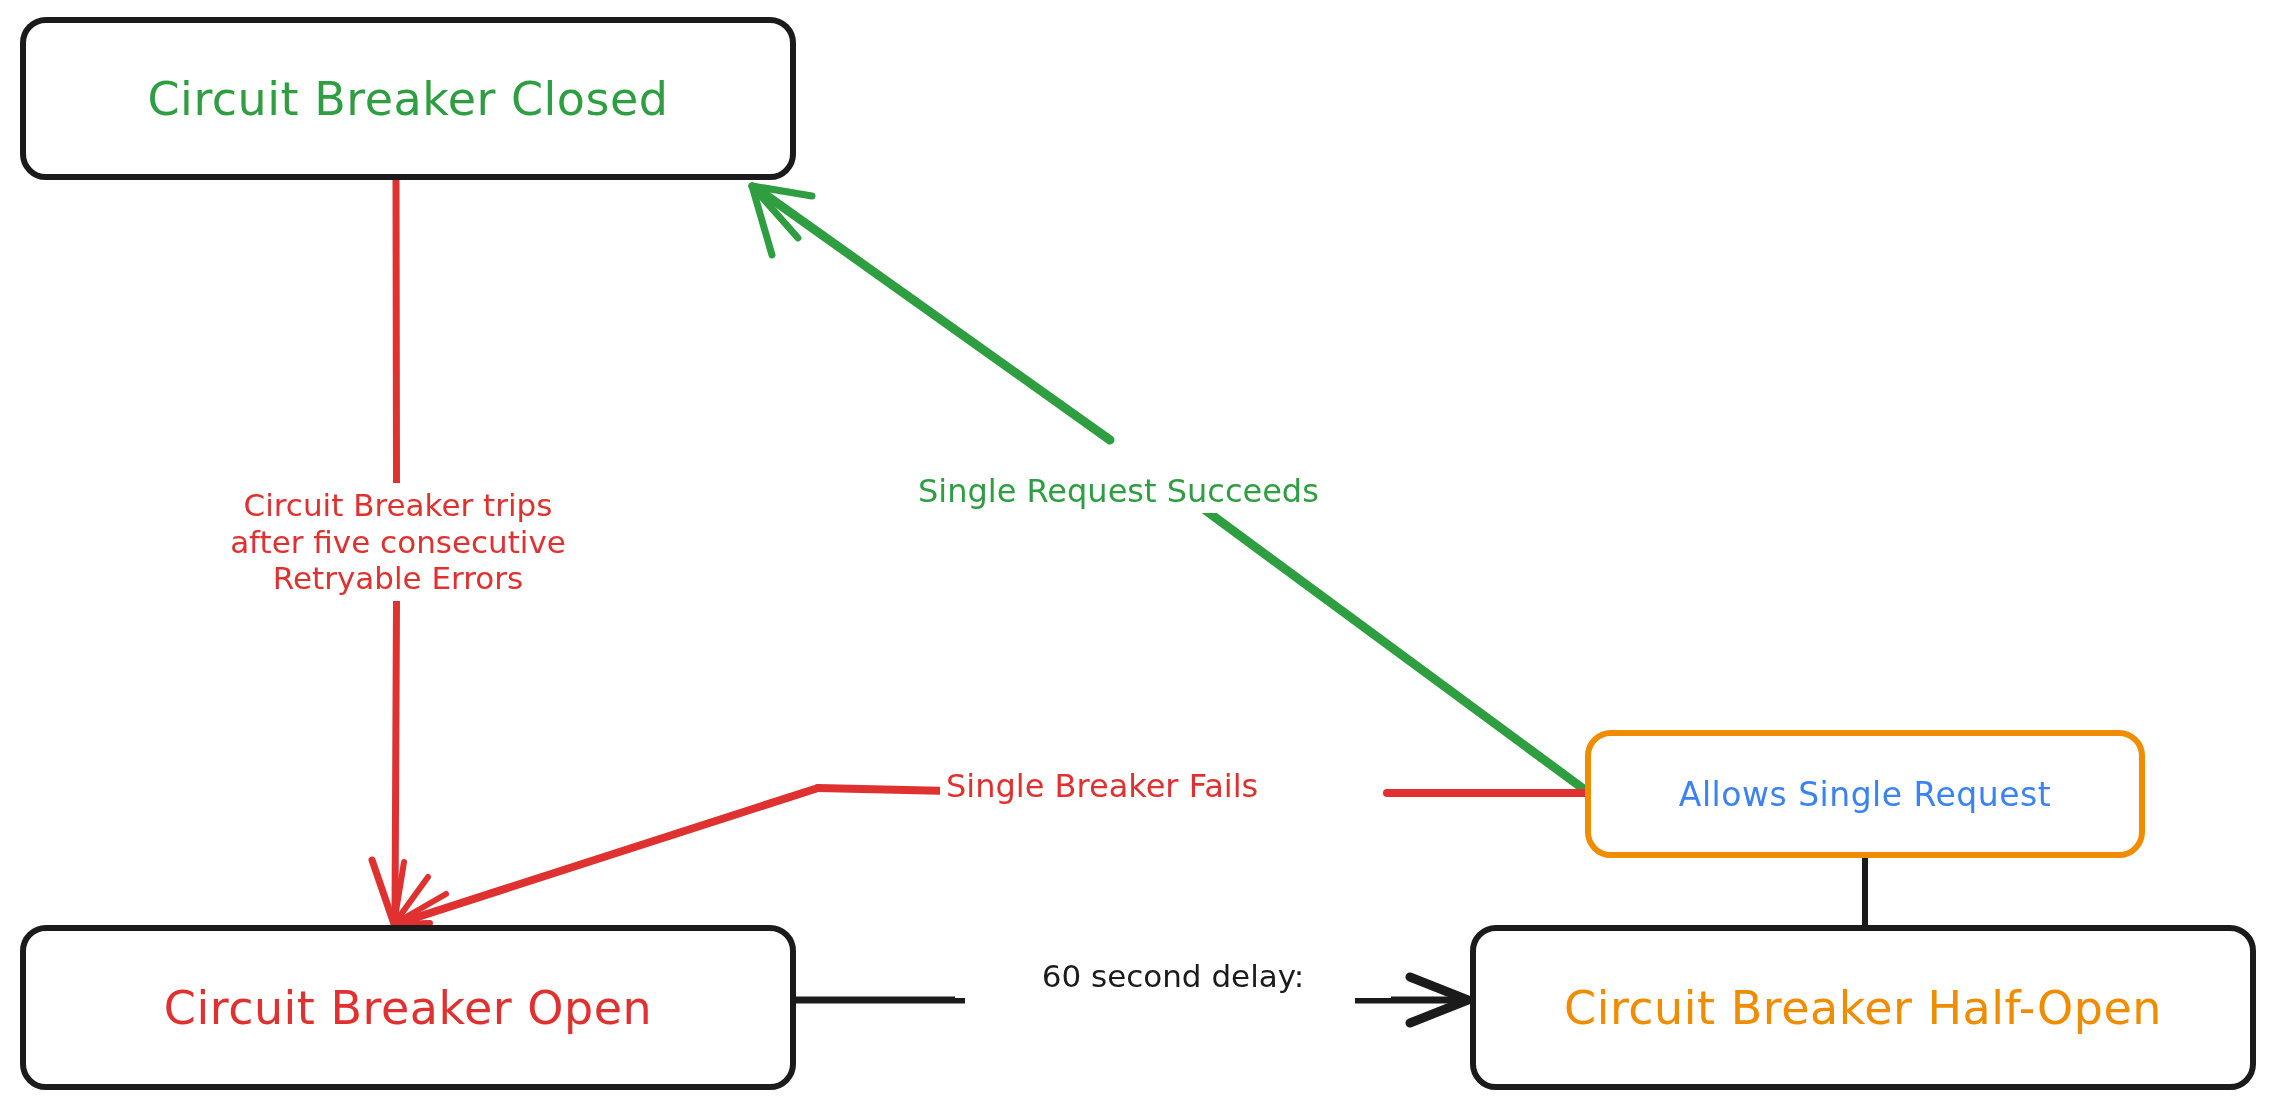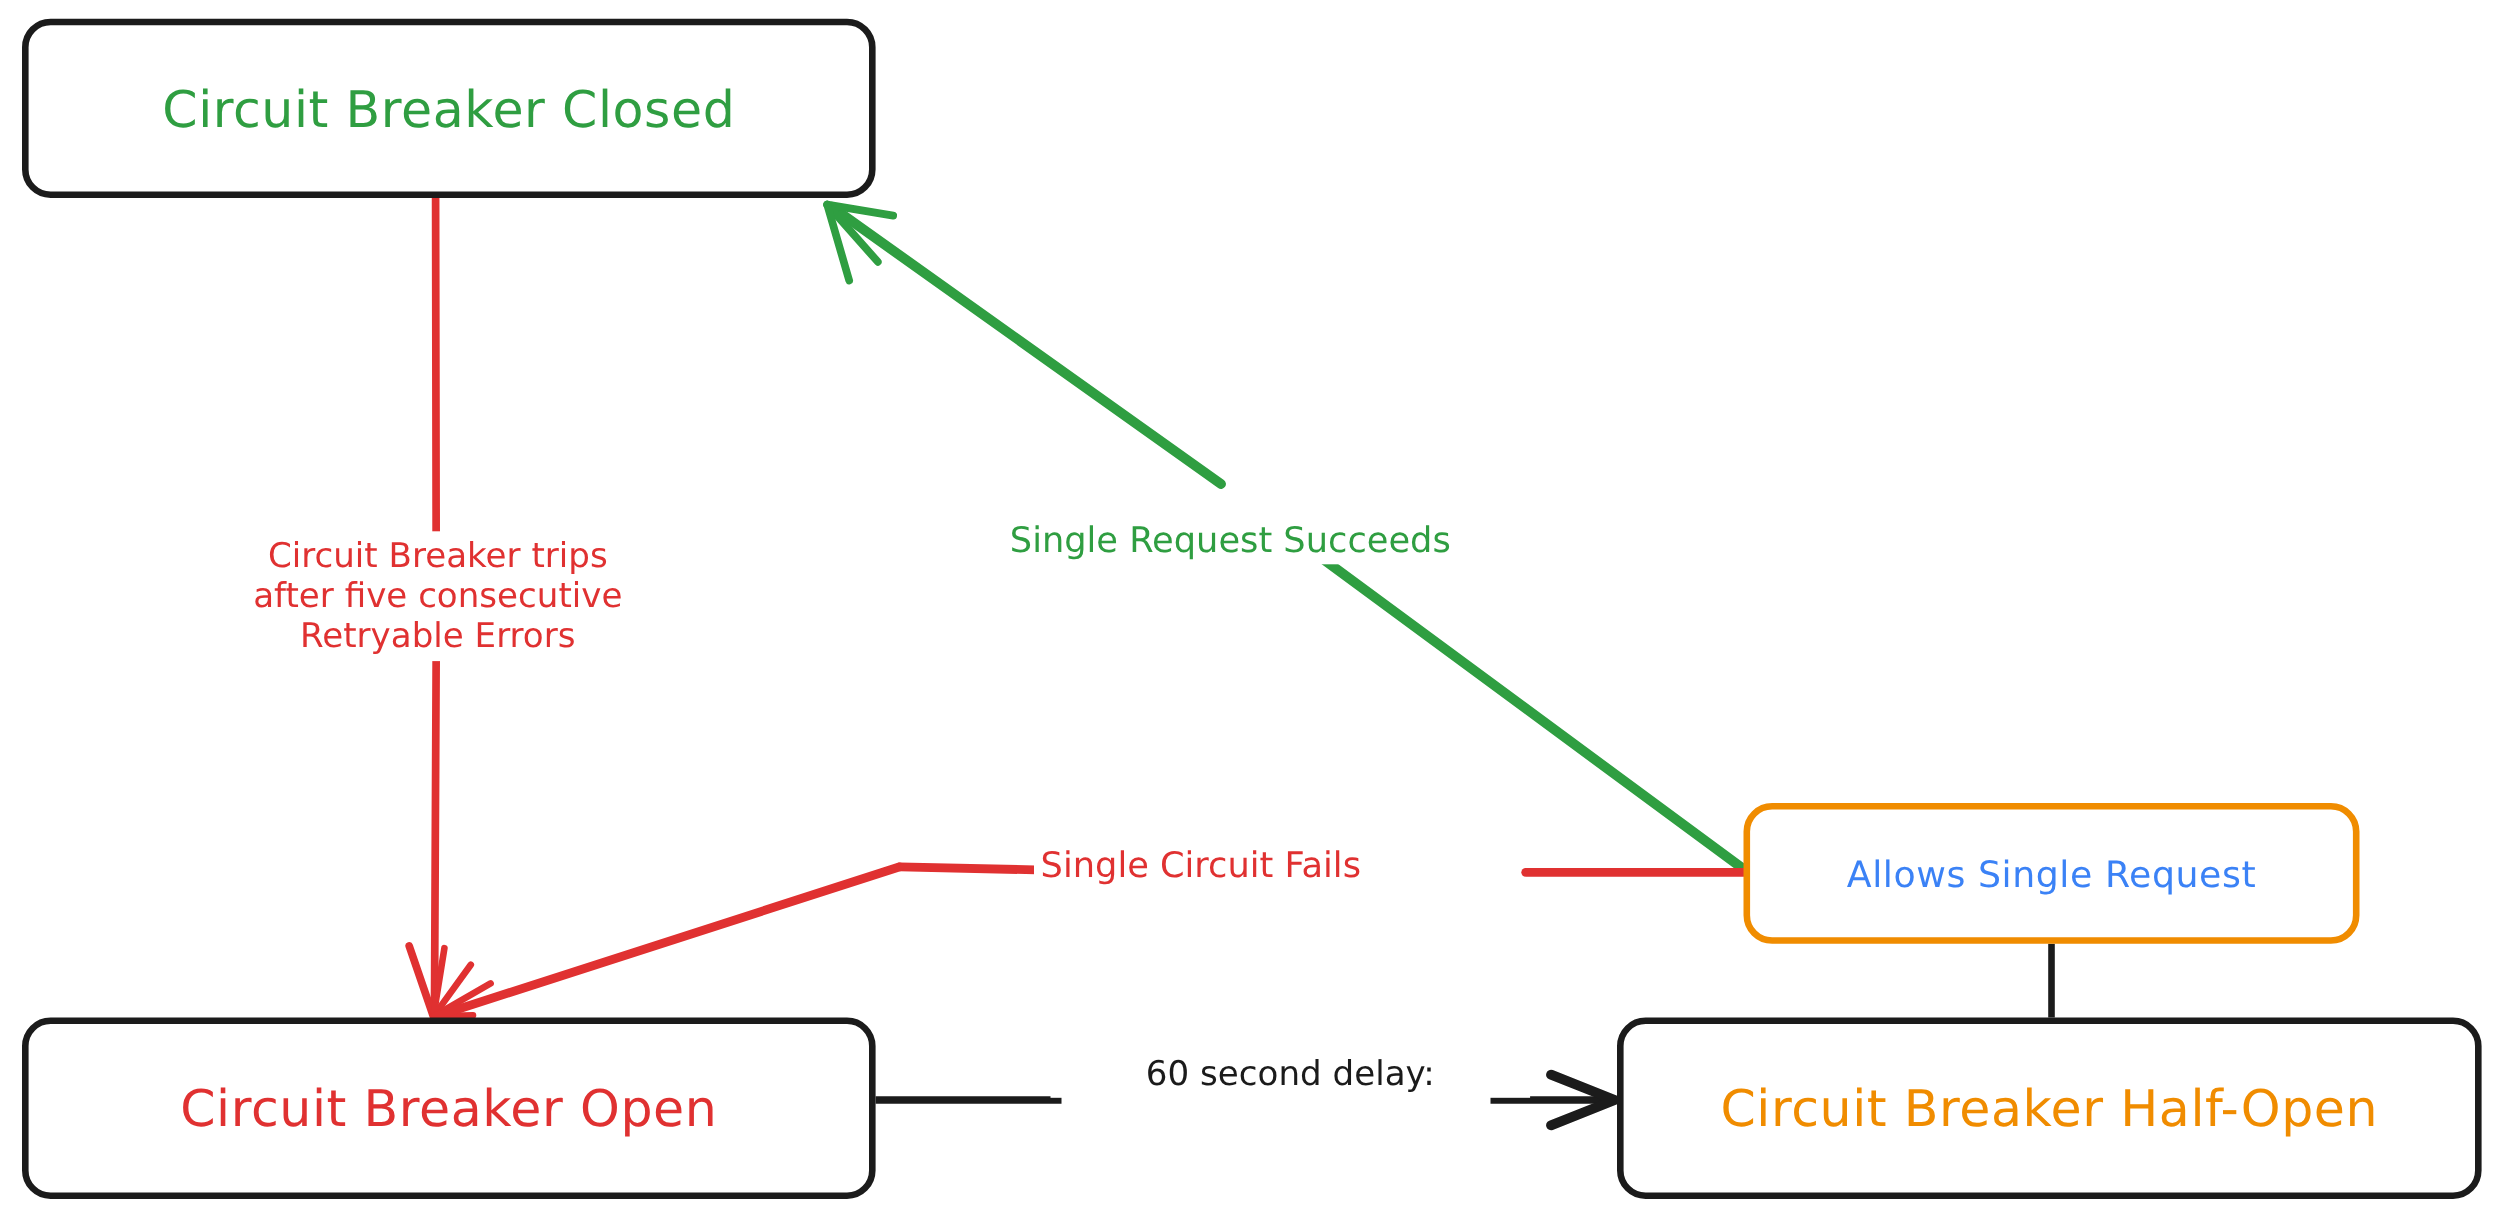--- a/index.html
+++ b/index.html
@@ -156,20 +156,20 @@
     <div>Circuit Breaker trips</div>
     <div>after five consecutive</div>
     <div>Retryable Errors</div>
   </div>
 
   <div class="edge-label" id="label-succeeds">
     <div>Single Request Succeeds</div>
   </div>
 
   <div class="edge-label" id="label-fails">
-    <div>Single Circuit Fails</div>
+    <div>Single Breaker Fails</div>
   </div>
 
   <div class="edge-label" id="label-delay">
     <div>60 second delay:</div>
   </div>
 
 </div>
 
 </body></html>

